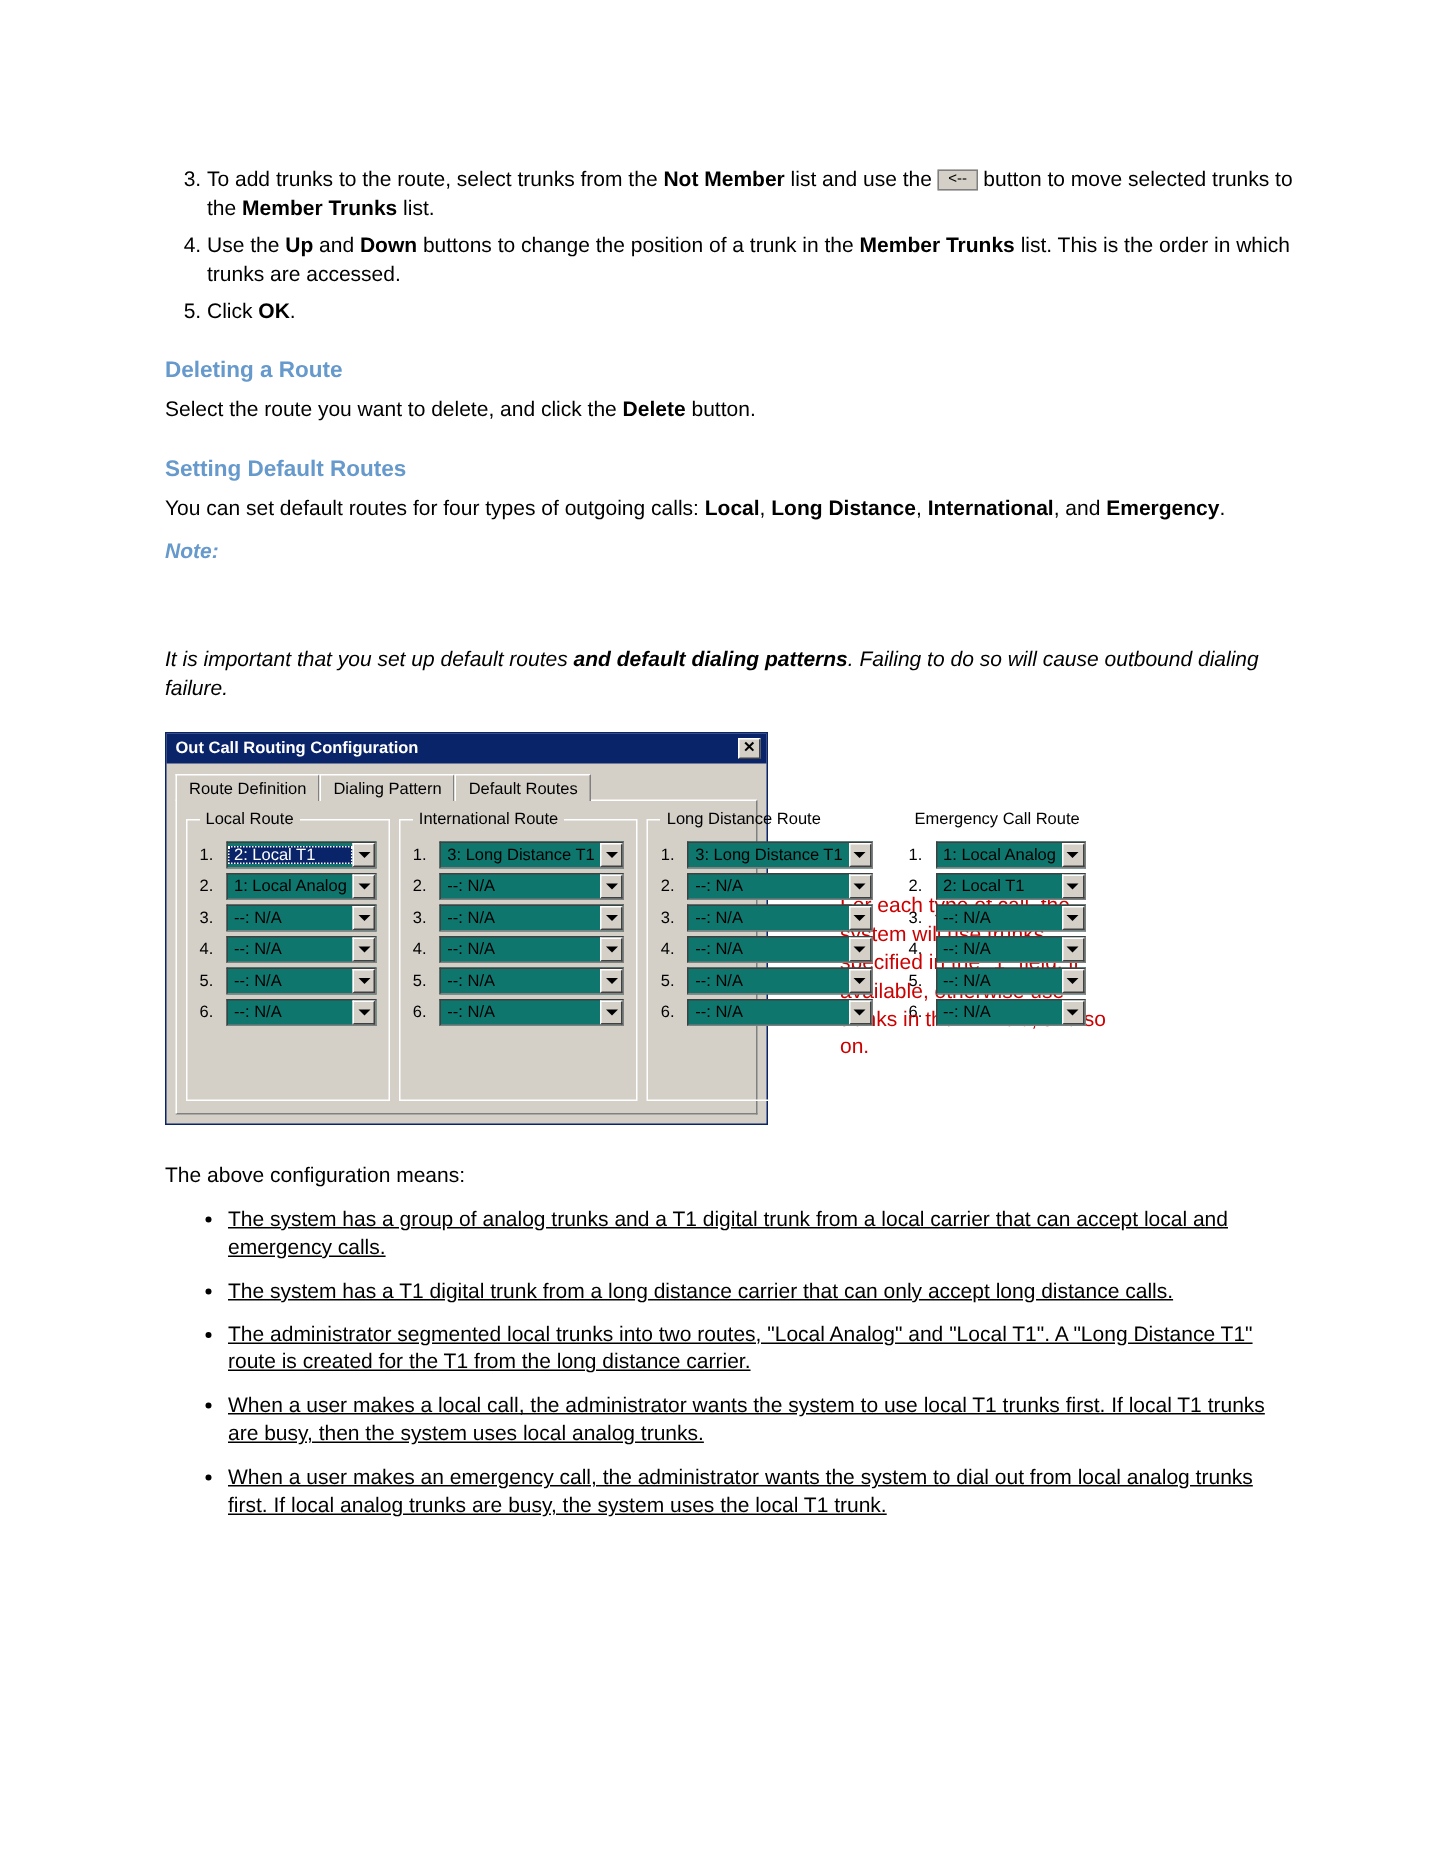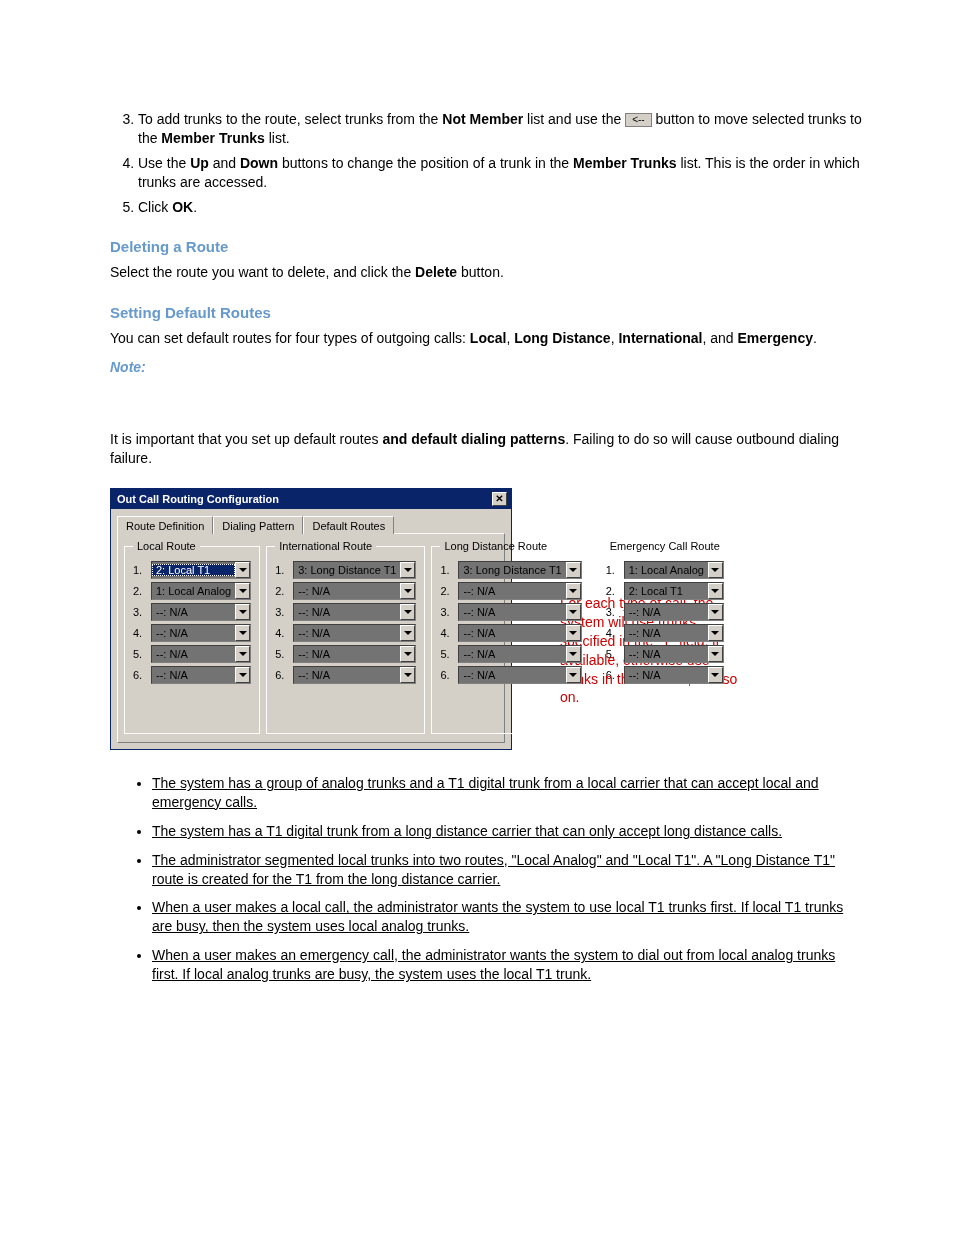--- a/index.html
+++ b/index.html
@@ -49,21 +49,21 @@
     line-height: 1.35;
     flex-direction: column;
   }
   .note-label {
     width: 72px;
     flex: 0 0 72px;
     color: #6699cc;
     font-weight: bold;
     font-style: italic;
   }
-  .note-body { flex: 1; }
+  .note-body { flex: 1; font-style: italic; }
 
   
   .dialog-row {
     display: flex;
     margin: 20px 0 24px 0;
     align-items: flex-start;
   }
   .dialog {
     width: 402px;
     border: 1px solid #0a246a;
@@ -148,21 +148,21 @@
   .field-row .num {
     width: 18px;
     font-size: 11px;
   }
   .combo {
     flex: 1;
     height: 18px;
     border: 1px solid #808080;
     border-top-color: #404040;
     border-left-color: #404040;
-    background: #737373;
+    background: #0f766e;
     display: flex;
     align-items: center;
     position: relative;
   }
   .combo .val {
     flex: 1;
     padding: 0 4px;
     font-size: 11px;
     white-space: nowrap;
     overflow: hidden;
@@ -438,20 +438,21 @@
                 <div class="val">--: N/A</div>
                 <div class="arrow"></div>
               </div>
             </div>
           </fieldset>
       </div>
     </div>
     <div class="callout">For each type of call, the system will use trunks specified in the "1" field, if available, otherwise use trunks in the "2" field, and so on.</div>
   </div>
 
+  <p class="body">The above configuration means:</p>
 
   <ul class="bullets">
     <li>The system has a group of analog trunks and a T1 digital trunk from a local carrier that can accept local and emergency calls.</li>
     <li>The system has a T1 digital trunk from a long distance carrier that can only accept long distance calls.</li>
     <li>The administrator segmented local trunks into two routes, "Local Analog" and "Local T1". A "Long Distance T1" route is created for the T1 from the long distance carrier.</li>
     <li>When a user makes a local call, the administrator wants the system to use local T1 trunks first. If local T1 trunks are busy, then the system uses local analog trunks.</li>
     <li>When a user makes an emergency call, the administrator wants the system to dial out from local analog trunks first. If local analog trunks are busy, the system uses the local T1 trunk.</li>
   </ul>
 
 </div>

